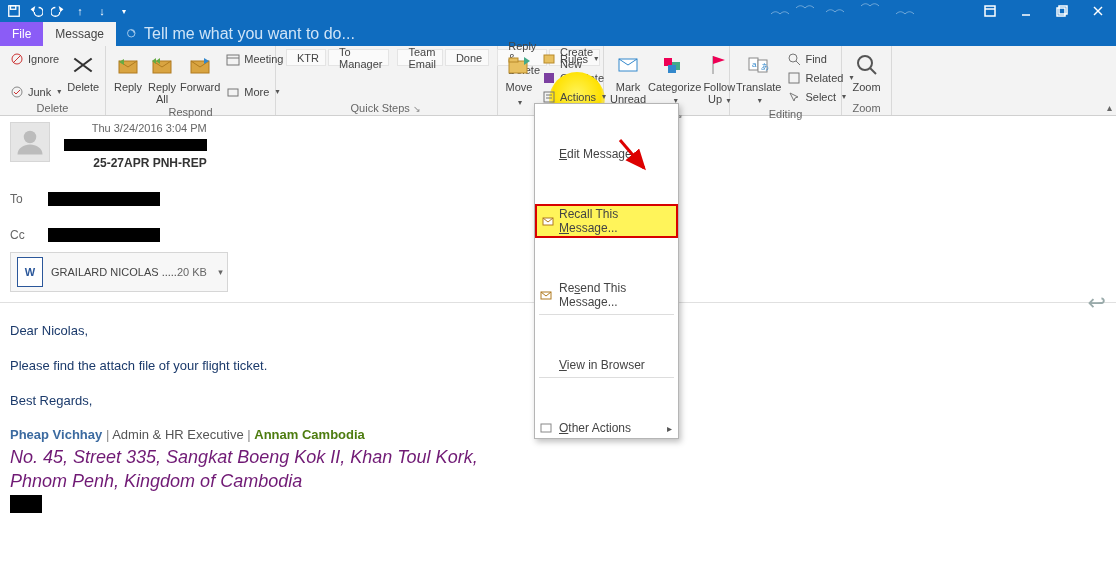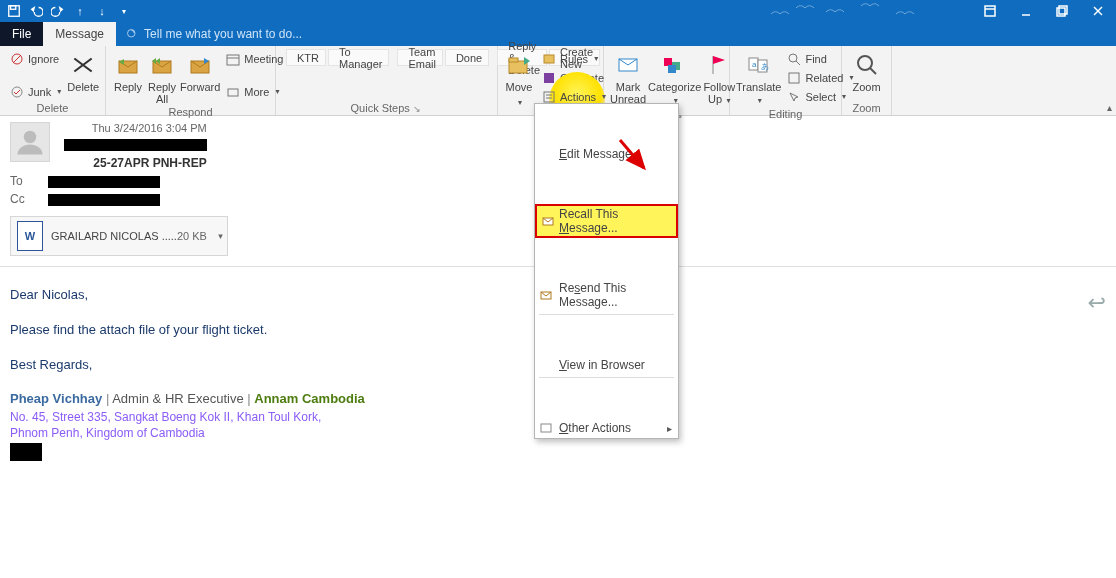--- a/index.html
+++ b/index.html
@@ -12,23 +12,23 @@
   .titlebar .qa-left .ic svg { width: 14px; height: 14px; stroke: #fff; fill: none; stroke-width: 1.5; }
   .titlebar .title { position: absolute; left: 0; right: 0; text-align: center; font-size: 12px; pointer-events: none; }
   .titlebar .winbtns { position: absolute; right: 0; top: 0; height: 22px; display: flex; }
   .titlebar .winbtns div { width: 36px; display: flex; align-items: center; justify-content: center; }
   .titlebar .winbtns svg { width: 12px; height: 12px; stroke: #fff; fill: none; stroke-width: 1.5; }
   .titlebar .birds { position: absolute; right: 170px; top: 0; height: 22px; width: 180px; opacity: .6; }
 
   
   .tabrow { height: 24px; background: #0f6cbf; display: flex; align-items: stretch; color: #fff; }
   .tabrow .tab { padding: 0 12px; display: flex; align-items: center; font-size: 12px; cursor: pointer; }
-  .tabrow .tab.file { background: #0f172a; }
+  .tabrow .tab.file { background: #8b5cf6; }
   .tabrow .tab.active { background: #f3f3f3; color: #444; }
-  .tabrow .tellme { display: flex; align-items: center; gap: 6px; padding-left: 10px; color: #cfe4f7; font-size: 12px; text-align: right; }
+  .tabrow .tellme { display: flex; align-items: center; gap: 6px; padding-left: 10px; color: #cfe4f7; font-size: 16px; text-align: right; }
   .tabrow .tellme svg { width: 12px; height: 12px; fill: #cfe4f7; }
 
   
   .ribbon { height: 70px; background: #f3f3f3; border-bottom: 1px solid #d0d0d0; display: flex; position: relative; }
   .ribbon .group { border-right: 1px solid #d9d9d9; padding: 2px 6px 0 6px; display: flex; flex-direction: column; justify-content: space-between; }
   .ribbon .group .content { flex: 1; display: flex; align-items: flex-start; gap: 2px; }
   .ribbon .group .gname { text-align: center; font-size: 11px; color: #666; height: 14px; line-height: 14px; }
   .ribbon .big { display: flex; flex-direction: column; align-items: center; justify-content: flex-start; width: 46px; padding-top: 2px; cursor: pointer; }
   .ribbon .big.wide { width: 56px; align-items: center; }
   .ribbon .big .icobox { width: 32px; height: 30px; display: flex; align-items: center; justify-content: center; }
@@ -57,39 +57,39 @@
   .arrow svg { width: 40px; height: 40px; }
 
   
   .msg-area { position: relative; padding: 6px 10px 0 10px; }
   .avatar { width: 40px; height: 40px; background: #e6e6e6; display: inline-flex; align-items: center; justify-content: center; border: 1px solid #d6d6d6; }
   .avatar svg { width: 30px; height: 30px; fill: #bcbcbc; }
   .hdr-row { display: flex; align-items: flex-start; gap: 14px; }
   .hdr-lines { display: flex; flex-direction: column; gap: 4px; font-size: 12px; text-align: right; }
   .thin { color: #666; font-size: 11px; }
   .redact { display: inline-block; background: #000; color: #000; padding: 0 4px; font-size: 11px; }
-  .field { display: flex; gap: 10px; font-size: 12px; margin-top: 4px; align-items: flex-end; }
+  .field { display: flex; gap: 10px; font-size: 12px; margin-top: 22px; }
   .field .lbl { width: 28px; color: #666; }
   .subject { font-weight: 600; font-size: 12px; color: #333; }
   .reply-hint { position: absolute; right: 10px; top: 174px; color: #9aa; font-size: 22px; }
 
   
   .attach-box { margin: 10px 0 0 0; border: 1px solid #d6d6d6; background: #f7f7f7; display: inline-flex; align-items: center; gap: 8px; padding: 4px 20px 4px 6px; position: relative; }
   .attach-box .doc { width: 26px; height: 30px; background: #fff; border: 1px solid #2b579a; display: flex; align-items: center; justify-content: center; color: #2b579a; font-weight: bold; font-size: 11px; }
   .attach-box .meta { display: flex; flex-direction: row; font-size: 11px; text-align: center; }
   .attach-box .dd { position: absolute; right: 4px; top: 50%; transform: translateY(-50%); font-size: 9px; color: #666; }
 
   
   .body { padding: 18px 10px; font-size: 13px; color: #1b3a6b; line-height: 1.6; }
   .body p { margin-bottom: 14px; }
   .sig-name { color: #3b6aa0; font-weight: 700; }
   .sig-sep { color: #888; }
   .sig-role { color: #555; }
   .sig-company { color: #4d7c0f; font-weight: 700; }
-  .sig-addr { color: #8b5cf6; font-size: 12px; line-height: 1.3; }
+  .sig-addr { color: #701a75; font-size: 18px; line-height: 1.3; font-style: italic; }
   .redact2 { background:#000; color:#000; display:inline-block; font-size:11px; padding:0 2px; }
 
   
   .ic-env { fill: #d9a441; }
 </style>
 </head>
 <body>
 
 <div class="titlebar">
   <div class="qa-left">

